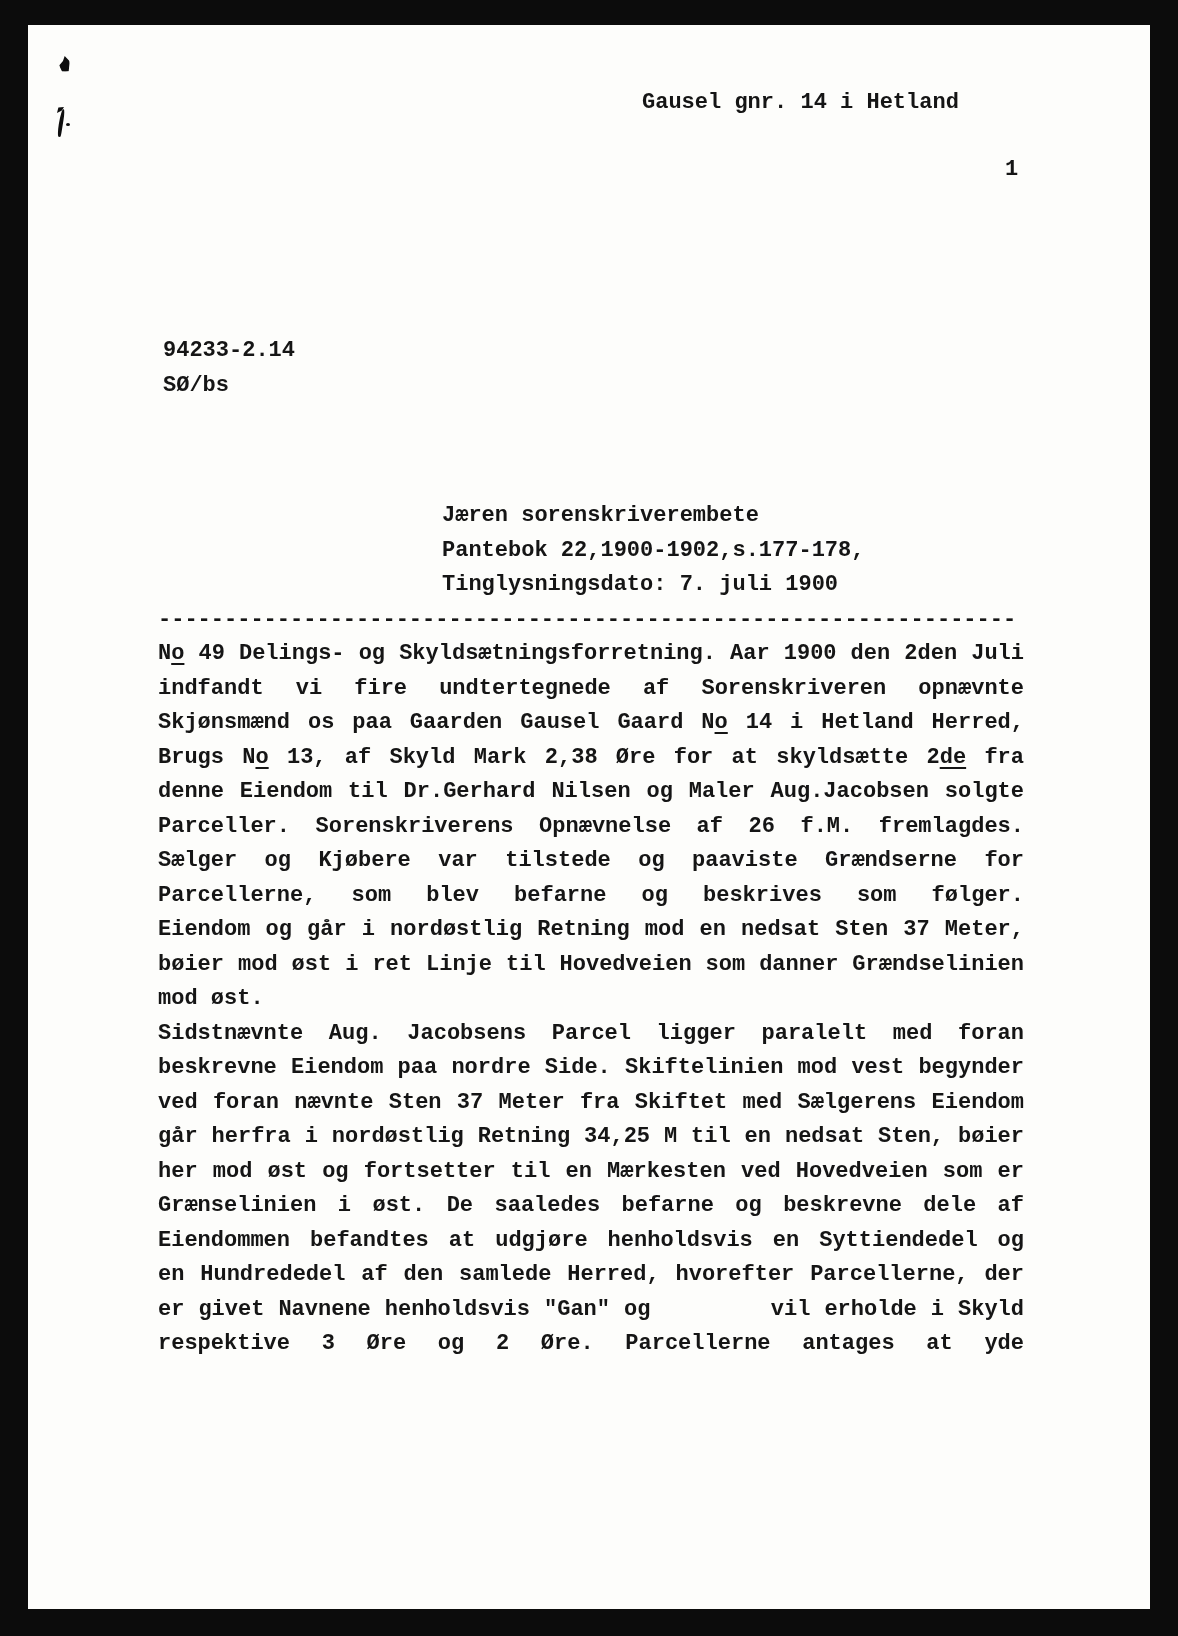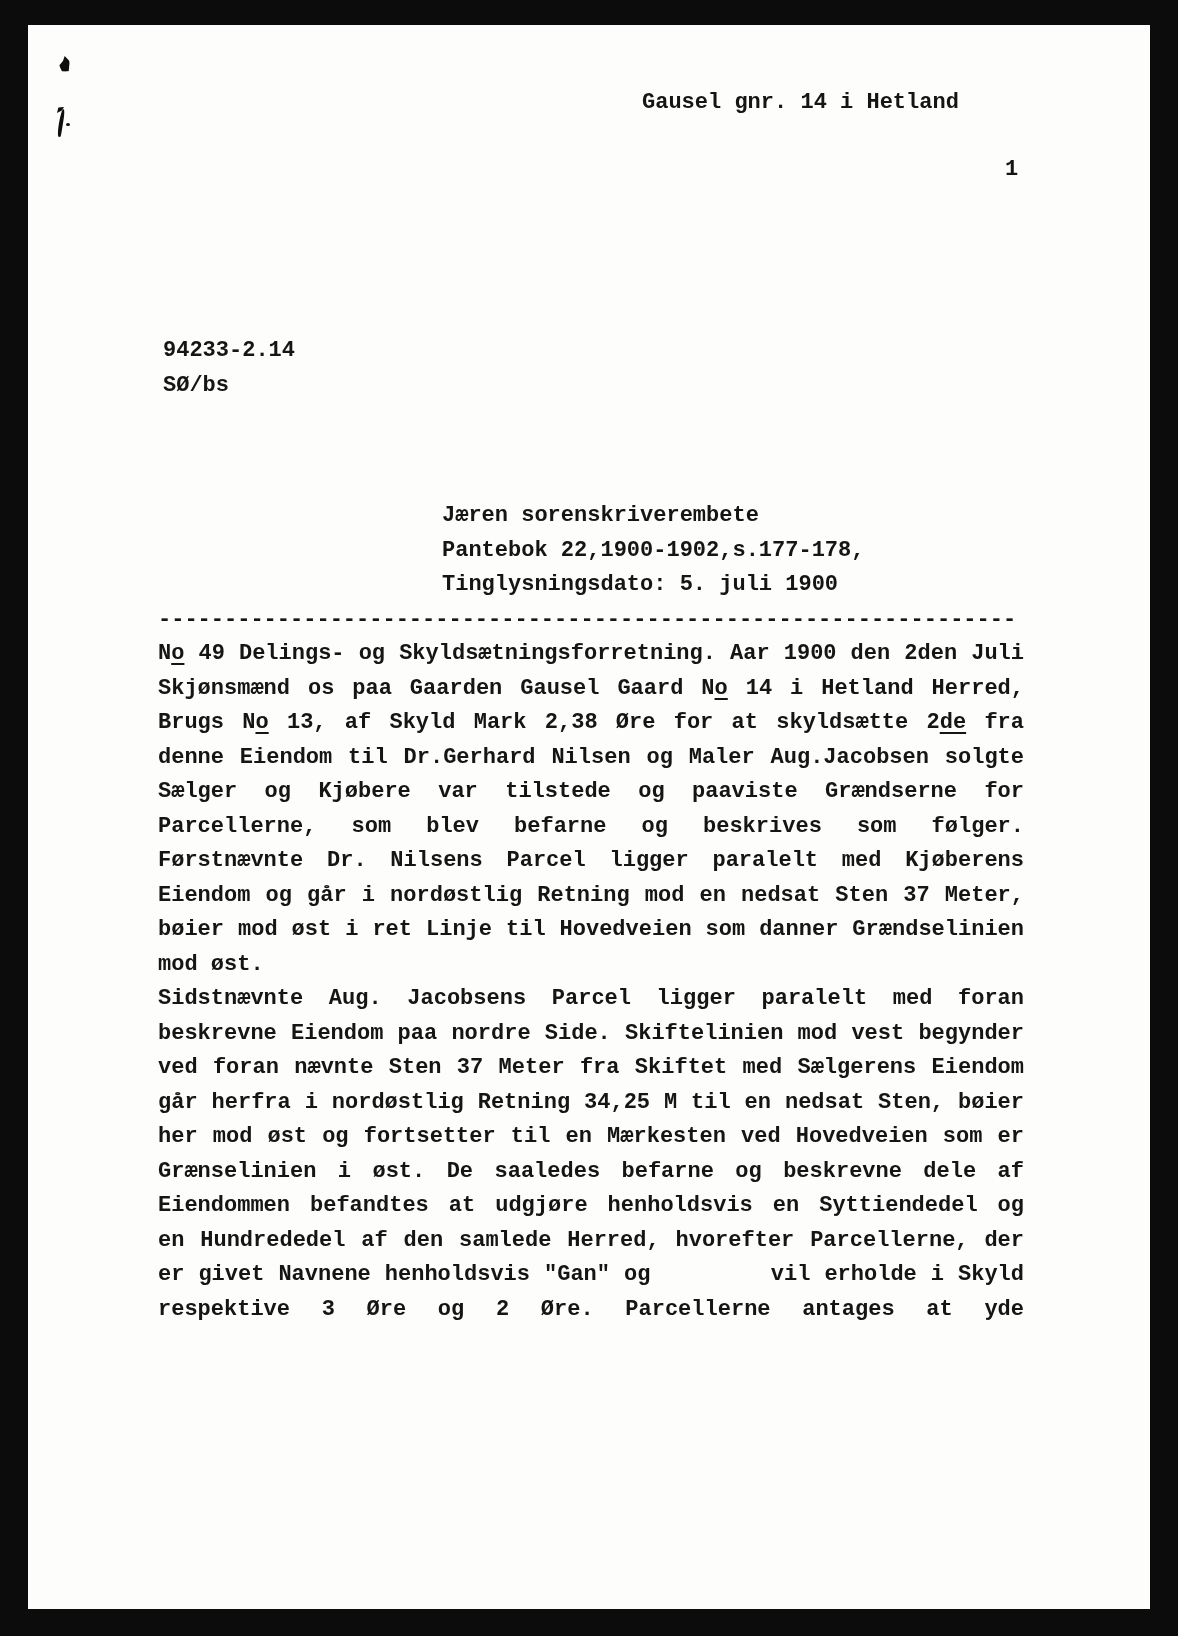--- a/index.html
+++ b/index.html
@@ -60,30 +60,31 @@
   <div class="page-number">1</div>
 
   <div class="ref-block">
     <div>94233-2.14</div>
     <div>SØ/bs</div>
   </div>
 
   <div class="main-block">
     <div class="src-line">Jæren sorenskriverembete</div>
     <div class="src-line">Pantebok 22,1900-1902,s.177-178,</div>
-    <div class="src-line">Tinglysningsdato: 5. juli 1900</div>
+    <div class="src-line">Tinglysningsdato: 7. juli 1900</div>
     <div class="divider">-----------------------------------------------------------------</div>
     <div>
         <div class="tline"><span>N</span><span class="u">o</span><span> 49 Delings- og Skyldsætningsforretning. Aar 1900 den 2den Juli</span></div>
+        <div class="tline"><span>indfandt vi fire undtertegnede af Sorenskriveren opnævnte</span></div>
         <div class="tline"><span>Skjønsmænd os paa Gaarden Gausel Gaard N</span><span class="u">o</span><span> 14 i Hetland Herred,</span></div>
         <div class="tline"><span>Brugs N</span><span class="u">o</span><span> 13, af Skyld Mark 2,38 Øre for at skyldsætte 2</span><span class="u">de</span><span> fra</span></div>
         <div class="tline"><span>denne Eiendom til Dr.Gerhard Nilsen og Maler Aug.Jacobsen solgte</span></div>
+        <div class="tline"><span>Parceller. Sorenskriverens Opnævnelse af 26 f.M. fremlagdes.</span></div>
         <div class="tline"><span>Sælger og Kjøbere var tilstede og paaviste Grændserne for</span></div>
         <div class="tline"><span>Parcellerne, som blev befarne og beskrives som følger.</span></div>
-        <div class="tline"><span>Førstnævnte Dr. Nilsens Parcel ligger paralelt med Kjøberens</span></div>
         <div class="tline"><span>Eiendom og går i nordøstlig Retning mod en nedsat Sten 37 Meter,</span></div>
         <div class="tline"><span>bøier mod øst i ret Linje til Hovedveien som danner Grændselinien</span></div>
         <div class="tline left"><span>mod øst.</span></div>
         <div class="tline"><span>Sidstnævnte Aug. Jacobsens Parcel ligger paralelt med foran</span></div>
         <div class="tline"><span>beskrevne Eiendom paa nordre Side. Skiftelinien mod vest begynder</span></div>
         <div class="tline"><span>ved foran nævnte Sten 37 Meter fra Skiftet med Sælgerens Eiendom</span></div>
         <div class="tline"><span>går herfra i nordøstlig Retning 34,25 M til en nedsat Sten, bøier</span></div>
         <div class="tline"><span>her mod øst og fortsetter til en Mærkesten ved Hovedveien som er</span></div>
         <div class="tline"><span>Grænselinien i øst. De saaledes befarne og beskrevne dele af</span></div>
         <div class="tline"><span>Eiendommen befandtes at udgjøre henholdsvis en Syttiendedel og</span></div>

